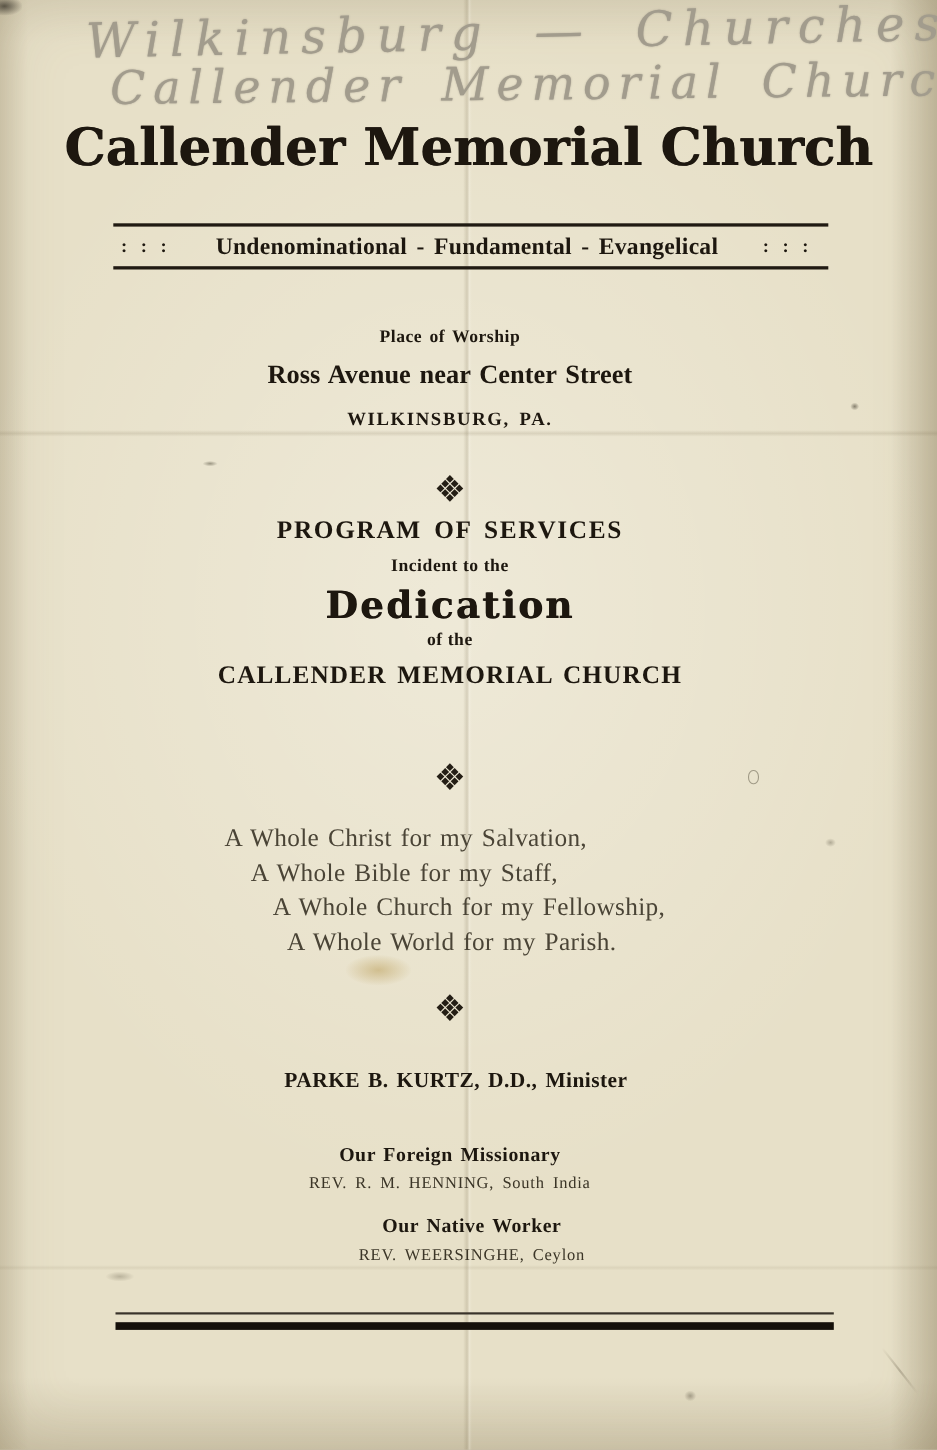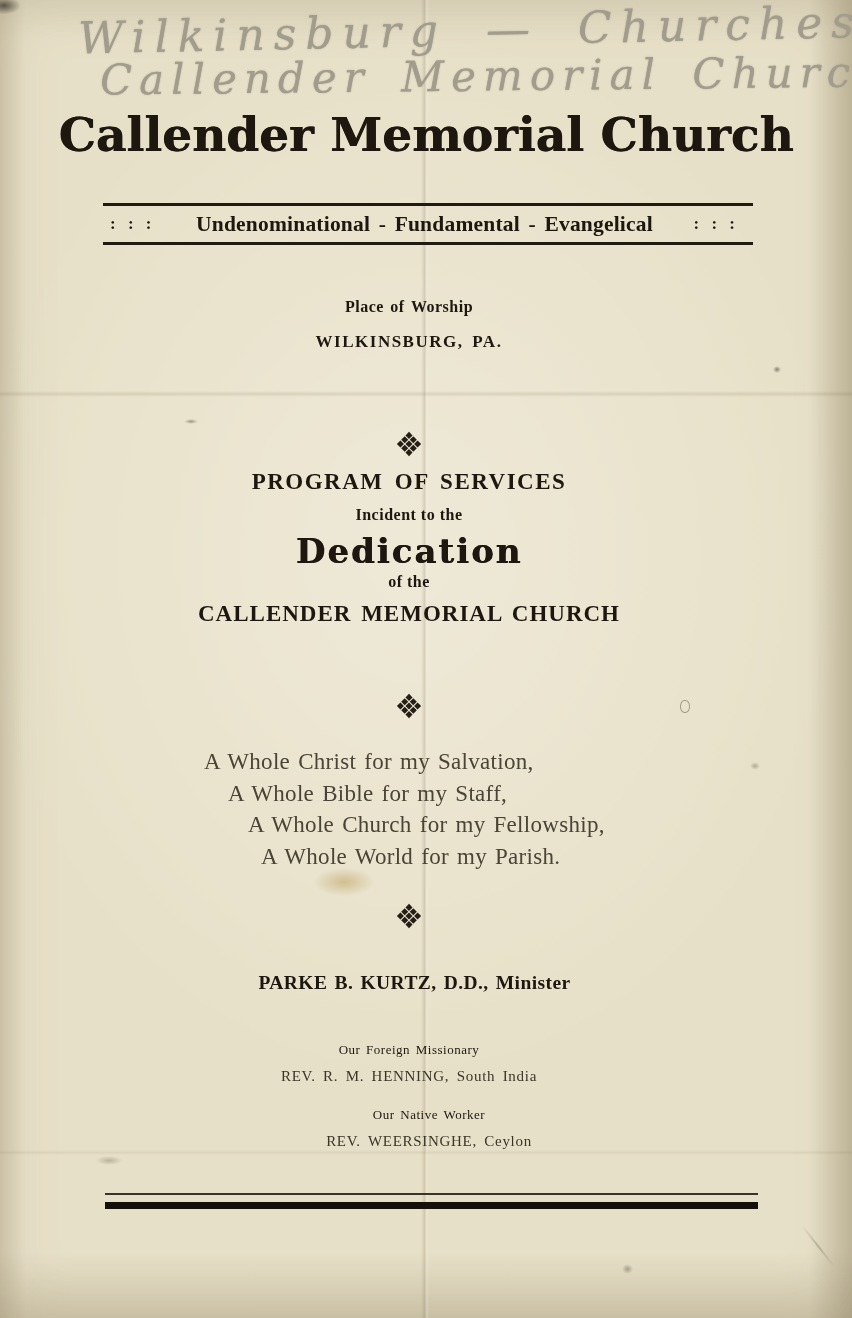--- a/index.html
+++ b/index.html
@@ -105,21 +105,21 @@
   .poem > div:nth-child(3) { margin-left: 44px; }
   .poem > div:nth-child(4) { margin-left: 57px; }
 
   .minister { top: 971px; }
   .minister-name { font-weight: bold; font-size: 19.5px; line-height: 24px; letter-spacing: 0.4px; word-spacing: 2px; padding-left: 11px; }
   .addr-row { display: flex; justify-content: center; gap: 50px; margin-top: 4px; }
   .addr-row span { position: static; font-size: 19.5px; line-height: 26px; color: var(--color-faded-ink, #4a4436); letter-spacing: 0.6px; word-spacing: 3px; }
 
   .missionary { top: 1039px; }
   .native { top: 1104px; padding-left: 20px; }
-  .group-heading { font-weight: normal; font-size: 13px; line-height: 21px; letter-spacing: 0.5px; word-spacing: 2px; }
+  .group-heading { font-weight: bold; font-size: 18px; line-height: 21px; letter-spacing: 0.5px; word-spacing: 2px; }
   .group-name { font-size: 15px; line-height: 25px; margin-top: 4px; color: #3b3527; letter-spacing: 0.7px; word-spacing: 3px; }
 
   .bottom-rule {
     top: 1193px; left: 105px; width: 653px;
     height: 7px;
     border-top: 2px solid #39332a;
     border-bottom: 7px solid #15100a;
   }
 
   
@@ -187,20 +187,21 @@
   <h1 class="blackletter title">Callender Memorial Church</h1>
 
   <div class="banner">
     <span class="banner-colons">: : :</span>
     <span class="banner-text">Undenominational - Fundamental - Evangelical</span>
     <span class="banner-colons right">: : :</span>
   </div>
 
   <div class="col worship">
     <div class="small-bold">Place of Worship</div>
+    <div class="address-line">Ross Avenue near Center Street</div>
     <div class="city-line">WILKINSBURG, PA.</div>
   </div>
 
   <div class="ornament orn1">
     <svg width="28" height="28" viewBox="0 0 30 30">
       <g fill="#241e15">
         <path d="M15 2 L18.8 5.8 L15 9.6 L11.2 5.8 Z"></path>
         <path d="M10.4 6.6 L14.2 10.4 L10.4 14.2 L6.6 10.4 Z"></path>
         <path d="M19.6 6.6 L23.4 10.4 L19.6 14.2 L15.8 10.4 Z"></path>
         <path d="M5.8 11.2 L9.6 15 L5.8 18.8 L2 15 Z"></path>

